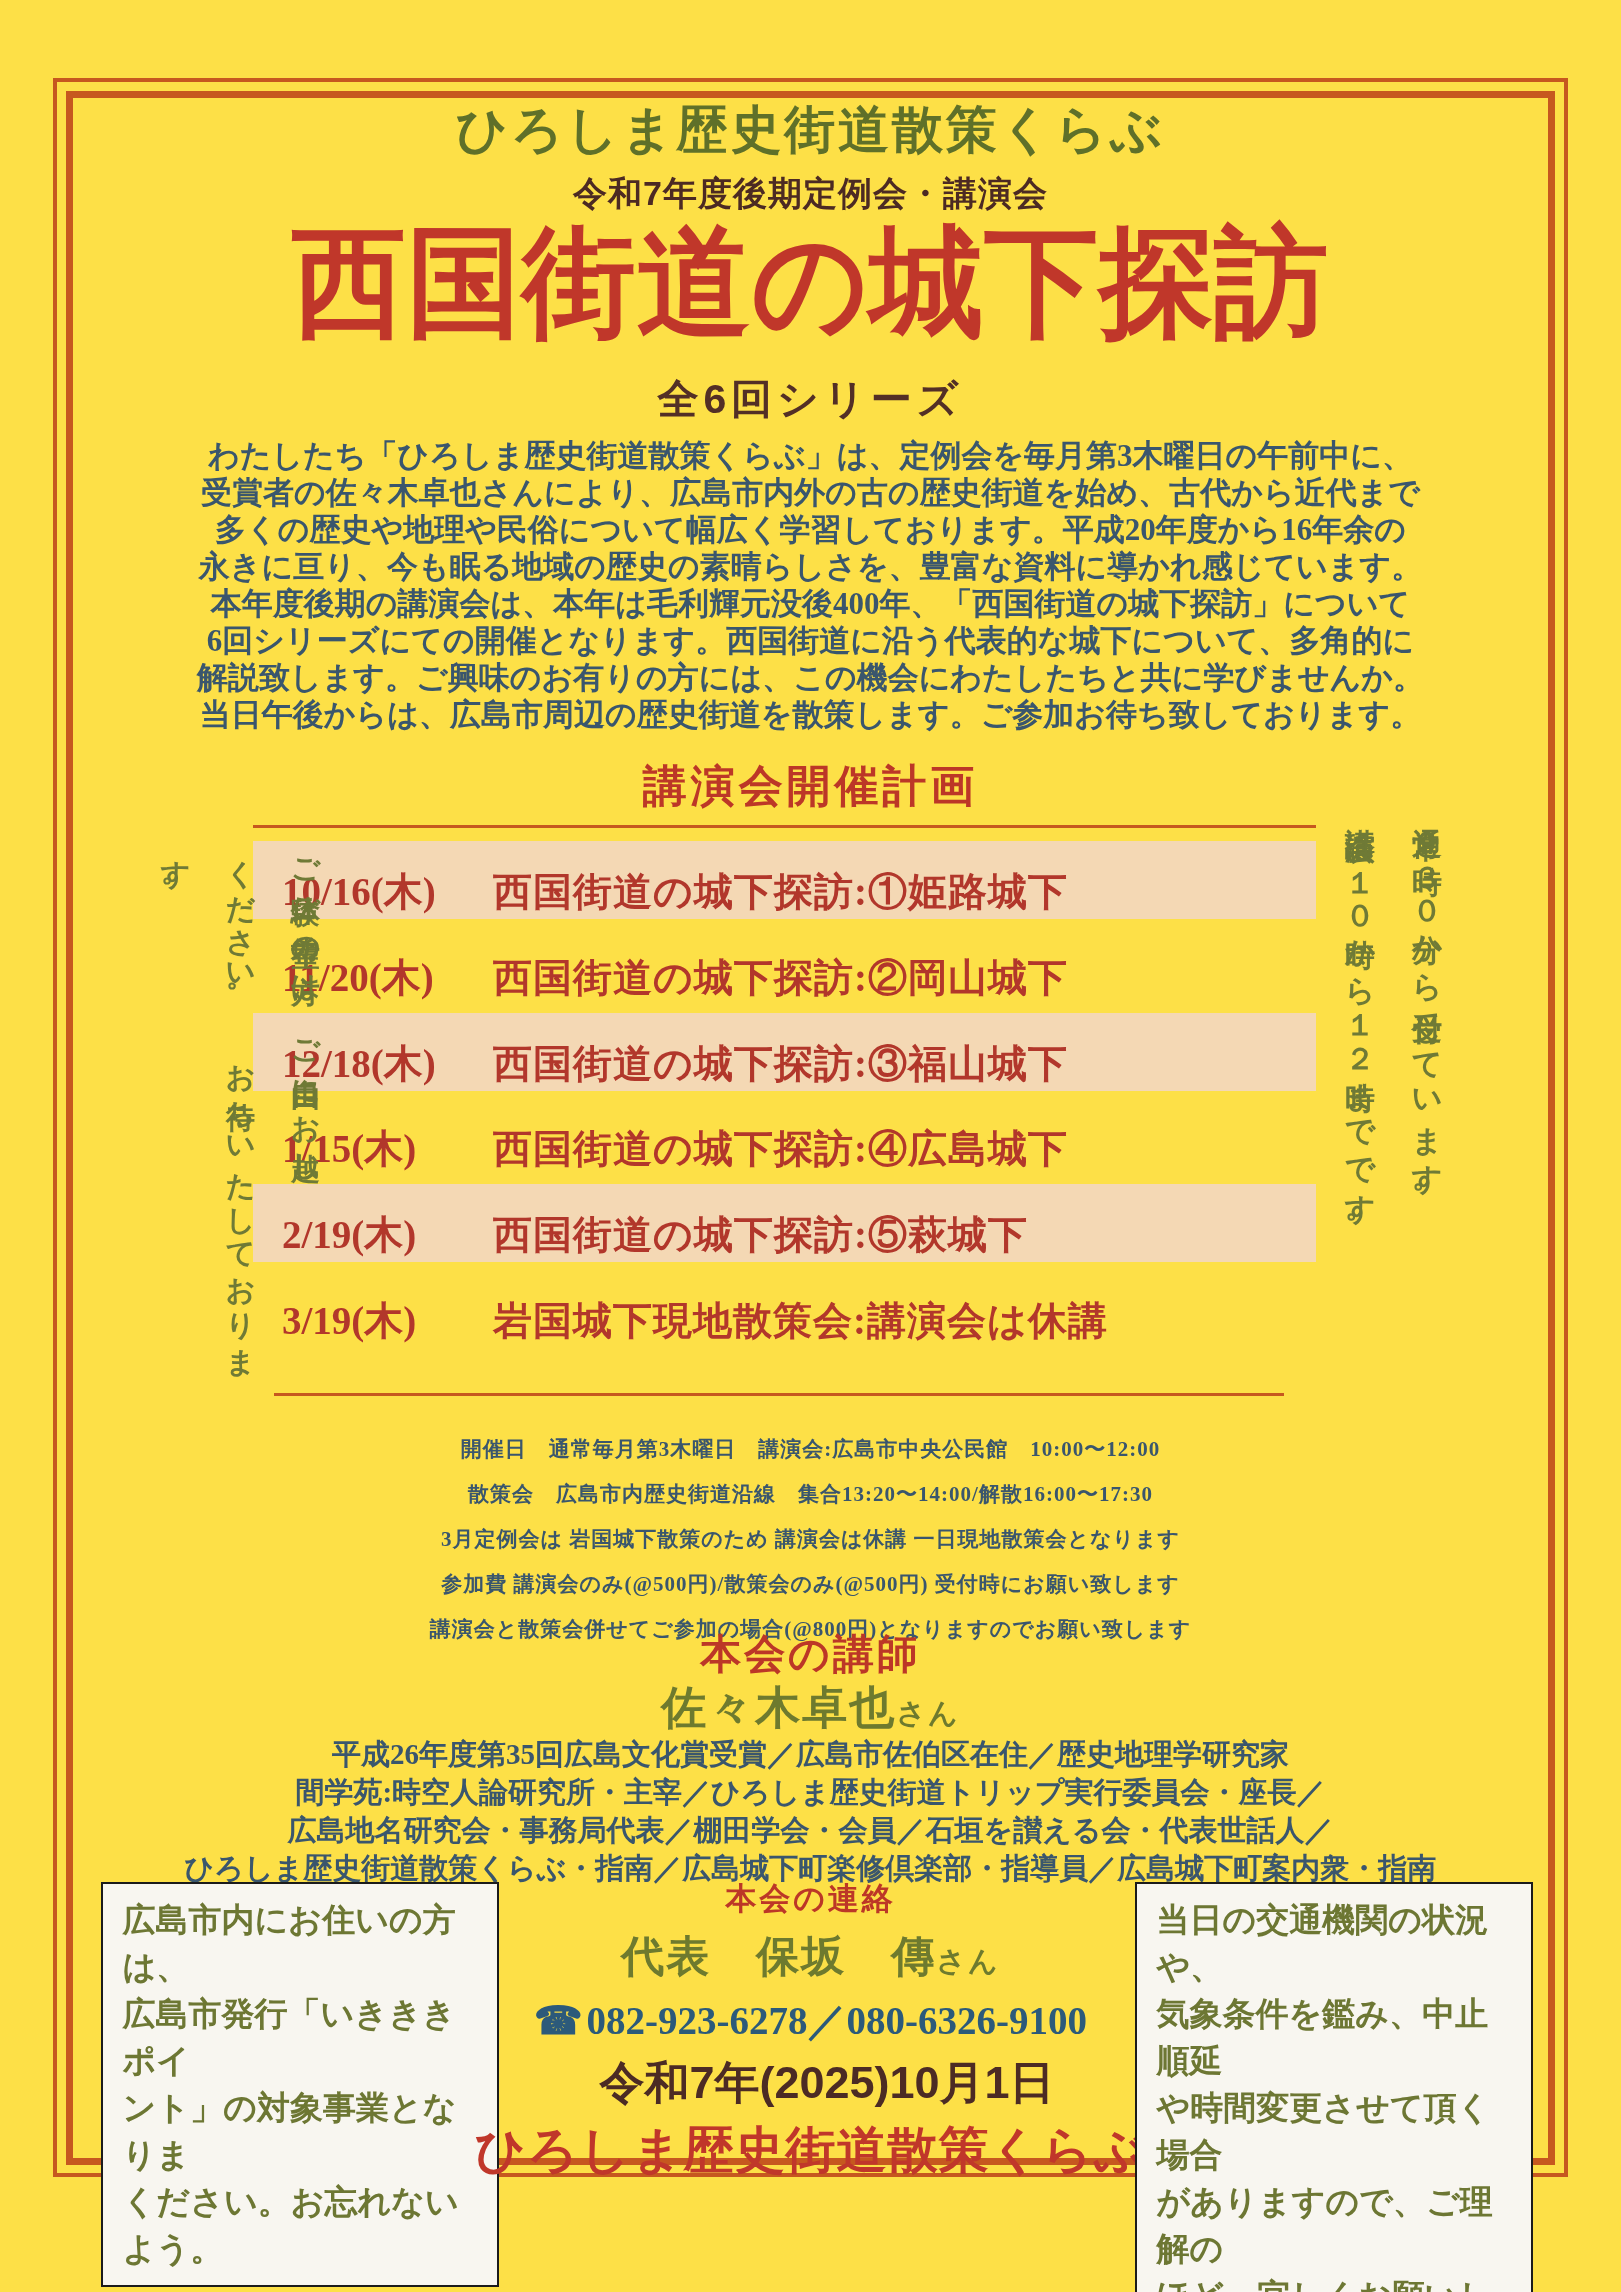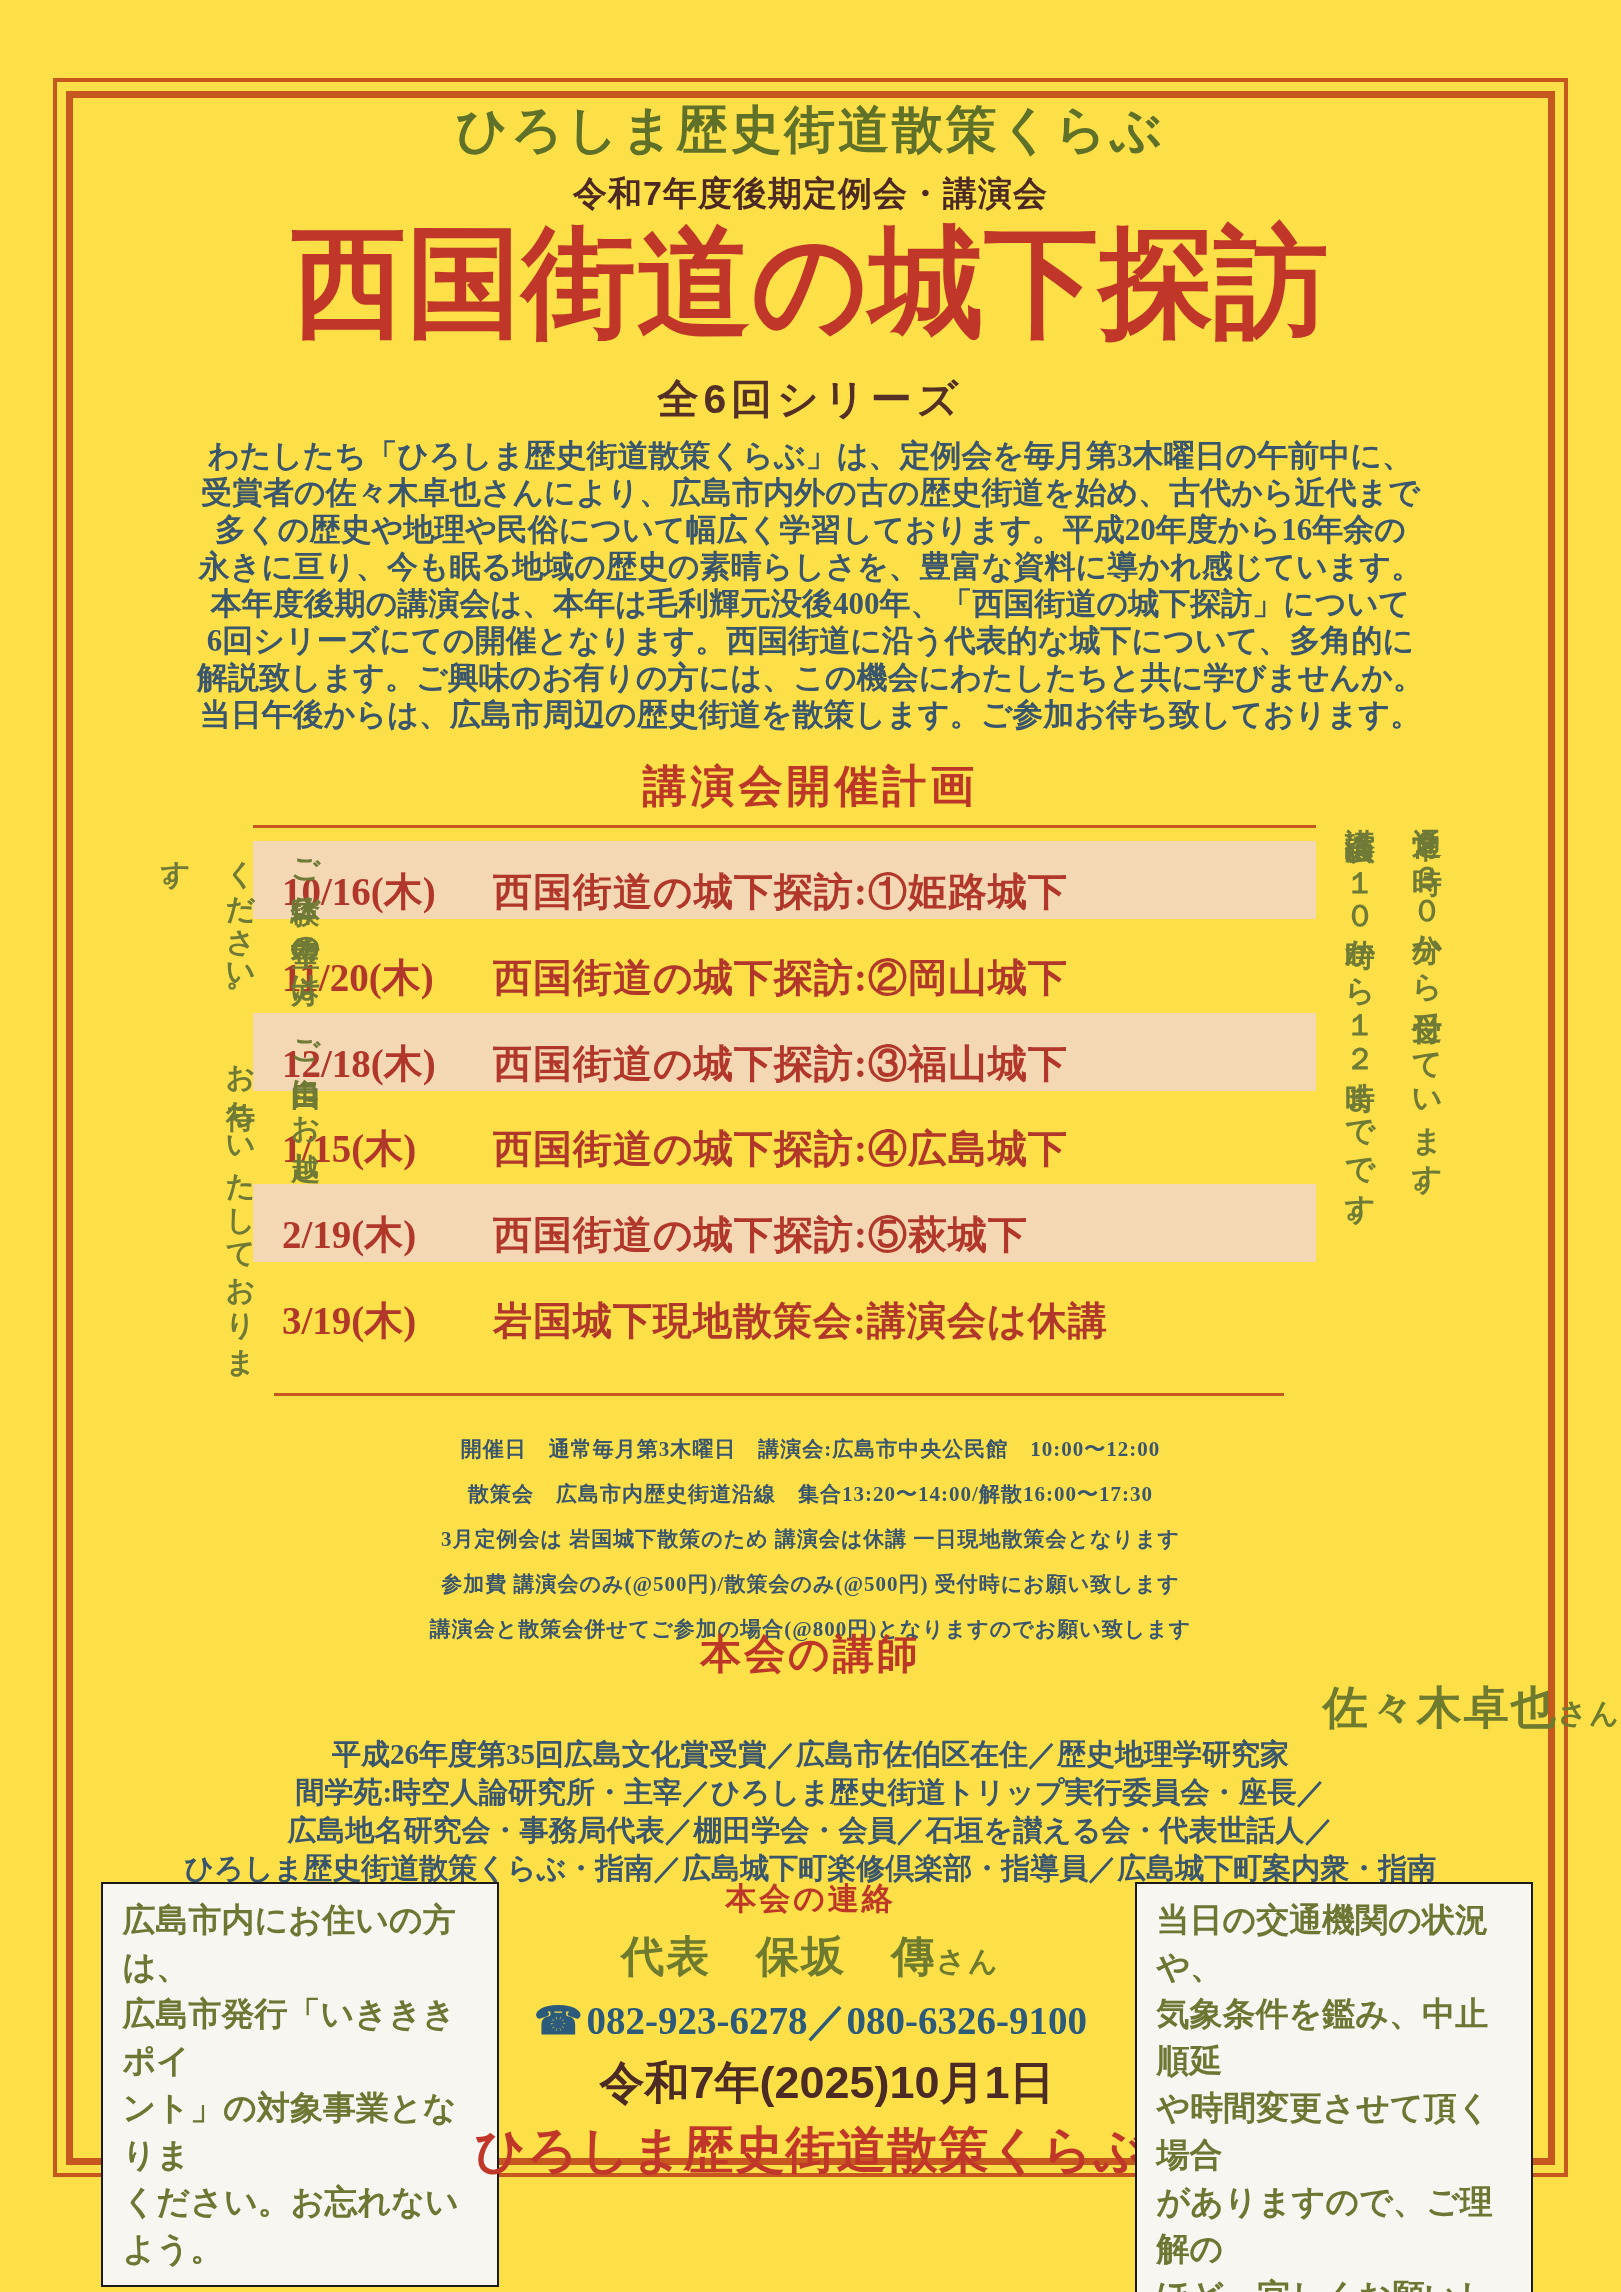--- a/index.html
+++ b/index.html
@@ -74,21 +74,21 @@
   .details{
     top:1427px;
     font-size:21px;line-height:45px;font-weight:600;color:#3a566d;letter-spacing:1px;
   }
   .koshi-heading{
     top:1627px;
     font-weight:bold;font-size:41px;letter-spacing:2.9px;color:#bc3727;
   }
   .lect-name{
     top:1678px;
-    font-weight:bold;font-size:45px;letter-spacing:2px;color:#6e7a2e;text-align:right;
+    font-weight:bold;font-size:45px;letter-spacing:2px;color:#6e7a2e;
   }
   .lect-name .san,.rep .san{font-size:29px;}
   .bio{
     top:1735px;
     font-size:29px;line-height:38px;font-weight:600;color:#3a566d;
   }
 
   .note-box{
     position:absolute;top:1882px;width:355px;
     border:2.9px solid #1b1b1b;background:#f8f6f0;

